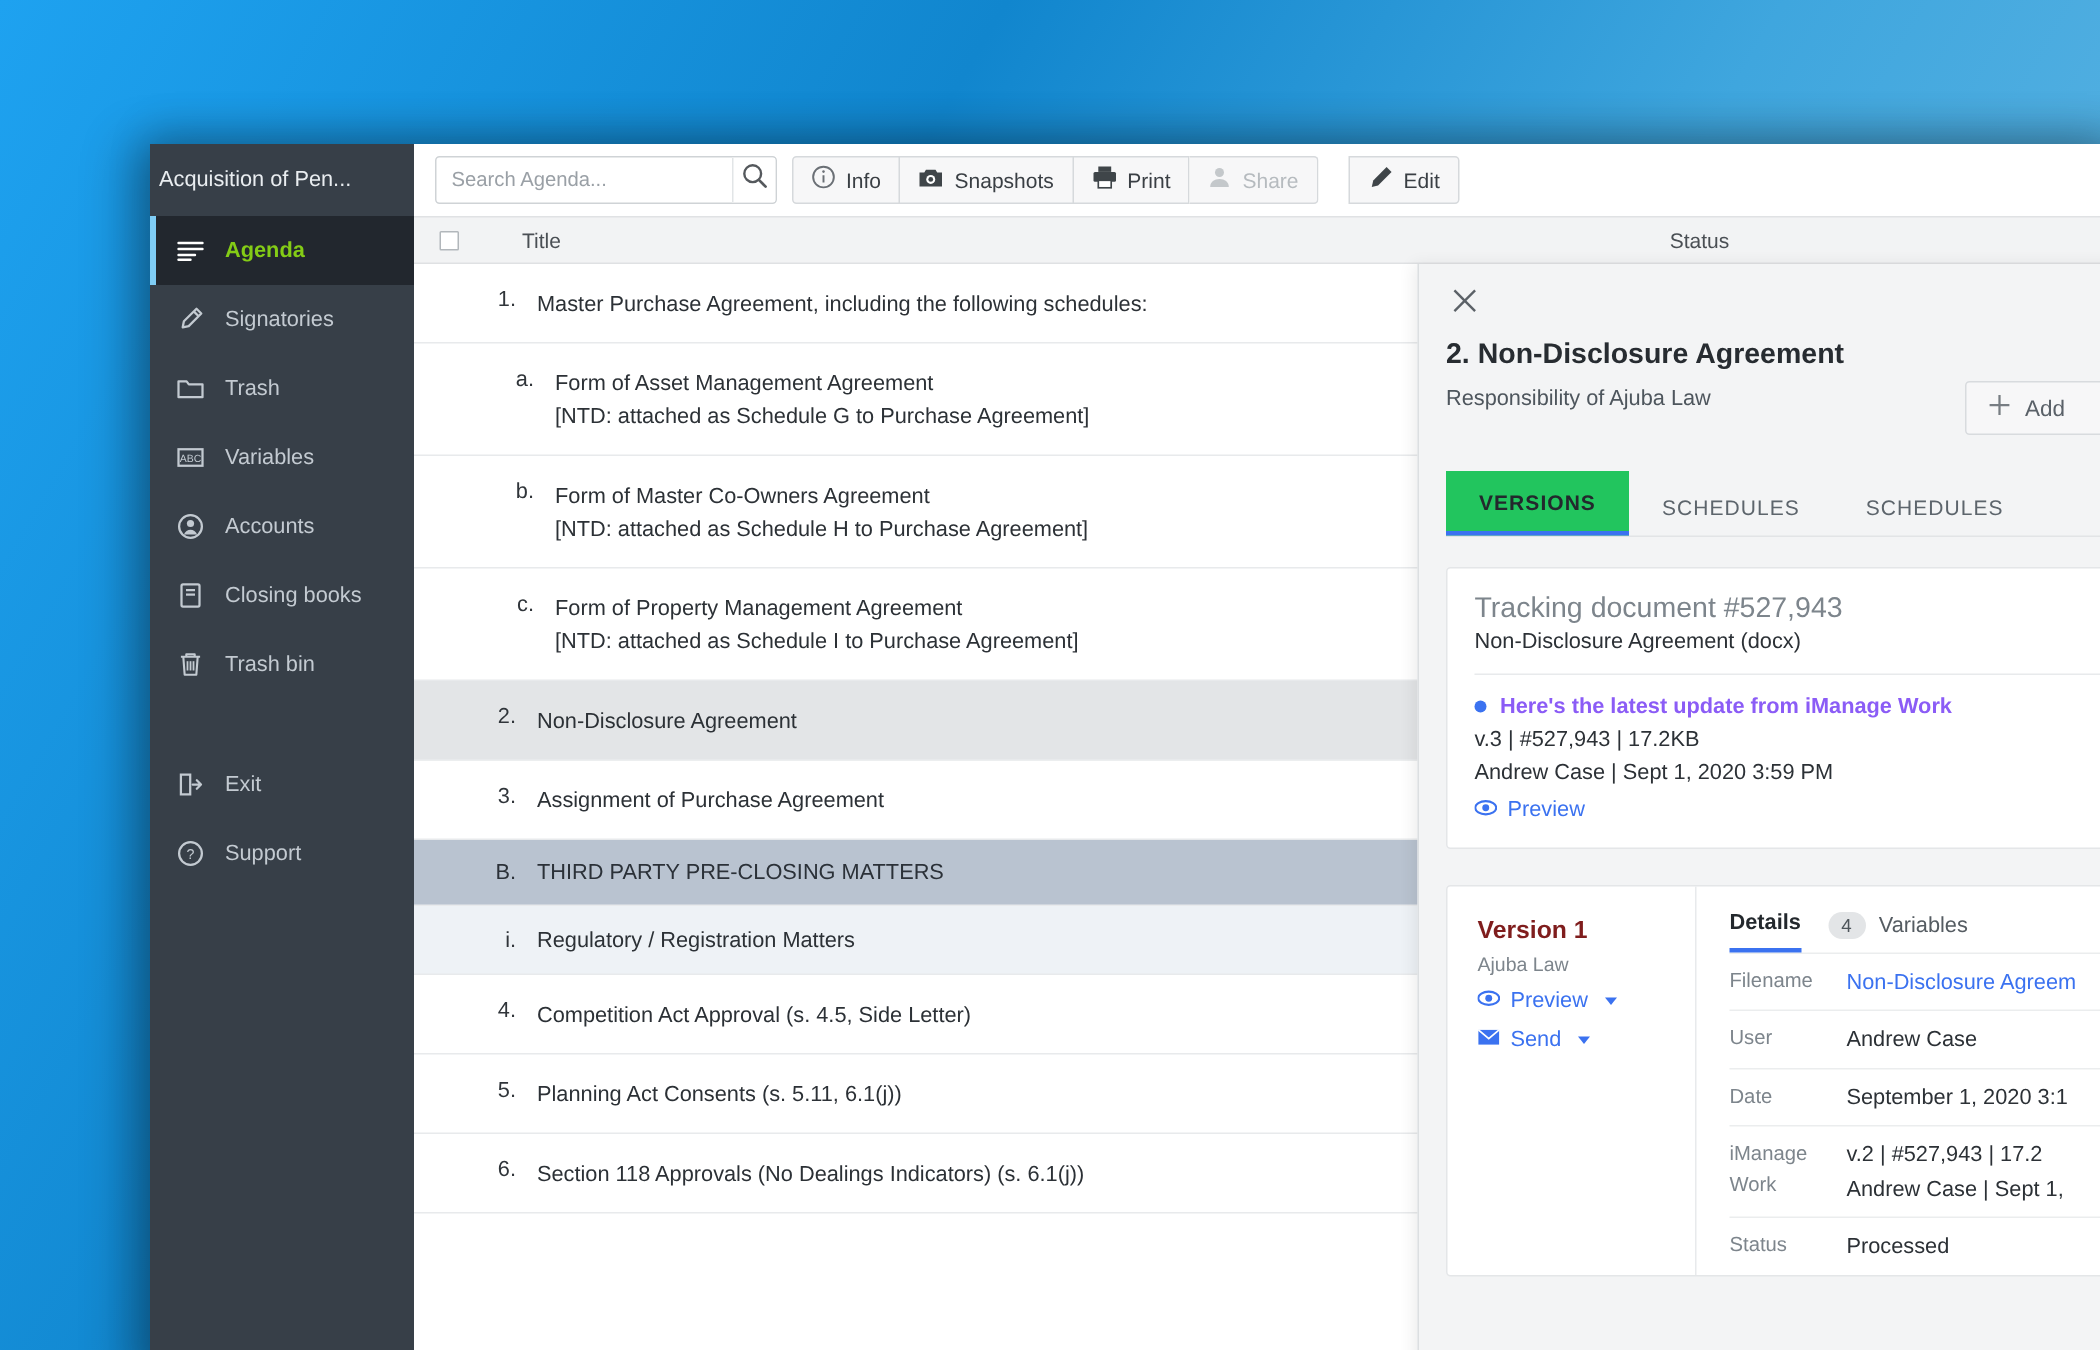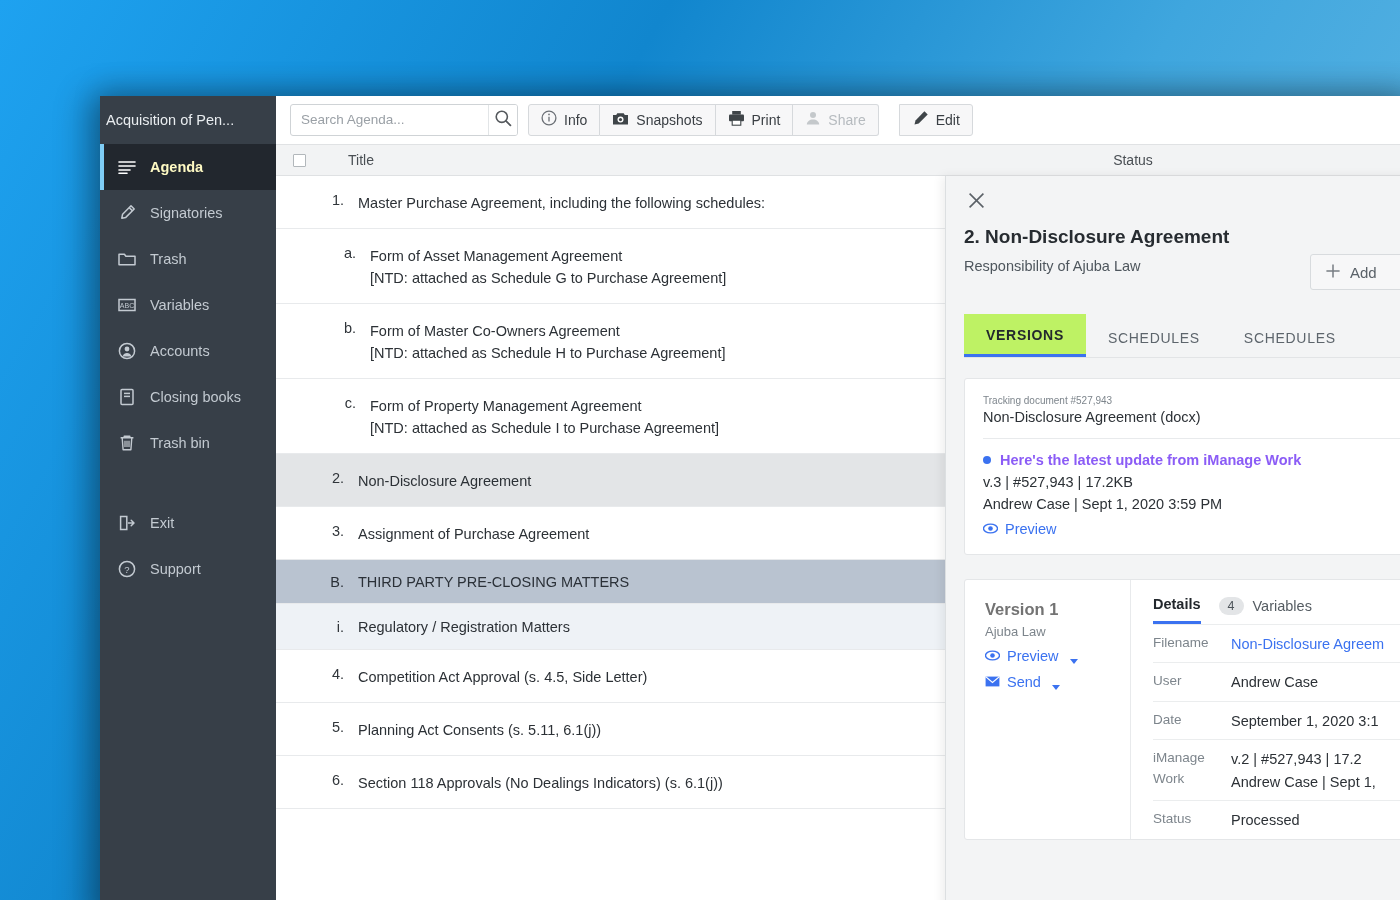--- a/index.html
+++ b/index.html
@@ -46,21 +46,21 @@
     display: flex; align-items: center;
     padding-left: 18px;
     gap: 14px;
     font-size: 14.5px;
     color: #c3cad1;
     position: relative;
     cursor: pointer;
   }
   .side-item.active {
     background: #22272e;
-    color: #fef9c3;
+    color: #84cc16;
     font-weight: bold;
   }
   .side-item.active::before {
     content: ""; position: absolute; left: 0; top: 0; bottom: 0;
     width: 4px; background: #7fcdf5;
   }
   .side-item .ic { width: 18px; height: 18px; display: inline-flex; align-items: center; justify-content: center; flex: 0 0 18px; }
   .side-item .ic svg { display: block; }
   .side-gap { height: 34px; }
   
@@ -178,42 +178,42 @@
     display: flex; align-items: center; gap: 9px; padding: 0 14px;
     font-size: 15px; color: #5a6168; cursor: pointer; white-space: nowrap;
   }
   .tabs { display: flex; align-items: flex-end; margin-top: 24px; border-bottom: 1px solid #e2e4e6; }
   .tab {
     padding: 13px 22px 11px 22px;
     font-size: 14px; letter-spacing: 0.7px;
     color: #5d656c; cursor: pointer; background: transparent;
   }
   .tab.active {
-    background: #bef264; color: #23282d; font-weight: bold;
+    background: #22c55e; color: #23282d; font-weight: bold;
     border-bottom: 3px solid #3b72f0;
   }
   .card {
     background: #ffffff; border: 1px solid #e4e6e8; border-radius: 3px;
     margin-top: 20px; margin-right: 0;
     padding: 16px 18px 16px 18px;
     position: relative;
   }
-  .c-muted { font-size: 10px; color: #7d858c; }
+  .c-muted { font-size: 19px; color: #7d858c; }
   .c-name { font-size: 14.5px; color: #2c3136; margin-top: 3px; }
   .c-div { height: 1px; background: #e8eaec; margin: 13px 0 13px 0; }
   .c-head { font-size: 14.5px; font-weight: bold; color: #8b5cf6; display: flex; align-items: center; gap: 9px; }
   .dot { width: 8px; height: 8px; border-radius: 50%; background: #3b72f0; flex: 0 0 8px; }
   .c-line { font-size: 14.5px; color: #2c3136; margin-top: 6px; }
-  .lnk { color: #3b72f0; font-size: 14.5px; display: inline-flex; align-items: flex-end; gap: 7px; margin-top: 9px; cursor: pointer; }
+  .lnk { color: #3b72f0; font-size: 14.5px; display: inline-flex; align-items: center; gap: 7px; margin-top: 9px; cursor: pointer; }
   .vcard {
     background: #fff; border: 1px solid #e4e6e8; border-radius: 3px;
     margin-top: 24px; display: flex; min-height: 260px;
   }
   .vleft { width: 166px; flex: 0 0 166px; border-right: 1px solid #e8eaec; padding: 20px 0 0 20px; }
-  .v-h { font-size: 16.5px; font-weight: bold; color: #737373; }
+  .v-h { font-size: 16.5px; font-weight: bold; color: #7f1d1d; }
   .v-s { font-size: 13px; color: #7d858c; margin-top: 5px; }
   .vright { flex: 1 1 auto; padding: 16px 0 0 22px; min-width: 0; }
   .vtabs { display: flex; align-items: center; gap: 18px; }
   .vtab { font-size: 14.5px; color: #555c62; padding-bottom: 9px; cursor: pointer; display: flex; align-items: center; gap: 9px; }
   .vtab.active { color: #23282d; font-weight: bold; border-bottom: 3px solid #3b72f0; }
   .cnt { background: #e3e5e7; color: #4e555b; border-radius: 11px; font-size: 12.5px; padding: 2px 9px; }
   .dtable { margin-top: 0; }
   .drow { display: flex; border-top: 1px solid #ebedee; min-height: 34px; align-items: flex-start; padding: 8px 0 7px 0; }
   .drow:first-child { border-top: 1px solid #ebedee; }
   .dk { width: 78px; flex: 0 0 78px; font-size: 13.5px; color: #7d858c; line-height: 1.55; }

